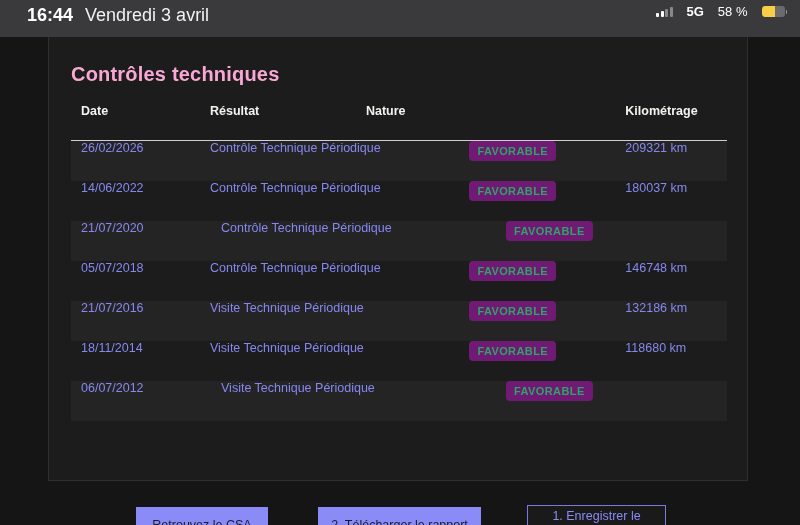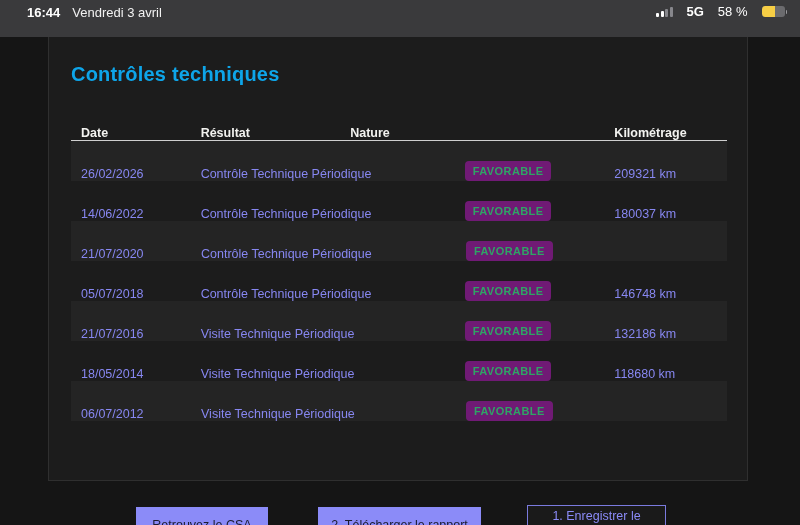--- a/index.html
+++ b/index.html
@@ -7,21 +7,21 @@
     width:800px;height:525px;overflow:hidden;position:relative;
     background:#151515;
     font-family:"Liberation Sans", sans-serif;
     -webkit-font-smoothing:antialiased;
   }
   
   .statusbar{
     position:absolute;top:0;left:0;width:800px;height:37px;
     background:#3a3a3c;color:#ffffff;z-index:5;
   }
-  .sb-left{position:absolute;left:27px;top:5px;display:flex;gap:12px;font-size:13px;}
+  .sb-left{position:absolute;left:27px;top:5px;display:flex;gap:12px;font-size:18px;}
   .sb-time{font-weight:700;}
   .sb-date{font-weight:400;color:#f2f2f2;}
   .sb-url{
     position:absolute;left:0;right:0;top:19px;text-align:center;
     font-size:12px;color:#e3e3e3;letter-spacing:.1px;
   }
   .sb-right{position:absolute;right:13px;top:4px;display:flex;align-items:center;gap:14px;font-size:13px;}
   .signal{display:flex;align-items:flex-end;gap:1.5px;height:10px;}
   .signal .bar{width:3px;border-radius:1px;background:#87878c;}
   .signal .bar.on{background:#ffffff;}
@@ -35,25 +35,25 @@
 
   
   .card{
     position:absolute;left:48px;top:37px;width:700px;height:444px;
     background:#1c1c1c;
     border:1px solid #2f2f2f;border-top:none;
     box-sizing:border-box;
   }
   .page-title{
     margin:26px 0 0 22px;
-    font-size:20px;font-weight:700;color:#0ea5e9;letter-spacing:.2px;
+    font-size:20px;font-weight:700;color:#f9a8d4;letter-spacing:.2px;
   }
   
   .table{margin:18px 20px 0 22px;font-size:12.5px;}
-  .trow,.thead{display:flex;align-items:flex-end;}
+  .trow,.thead{display:flex;align-items:flex-start;gap:20px;}
   .thead{height:36px;color:#f2f2ef;font-weight:700;border-bottom:1px solid #cfcfcf;font-size:12.5px;}
   .trow{height:40px;color:#8787f1;}
   .trow:nth-child(odd){background:rgba(255,255,255,0.035);}
   .cell{box-sizing:border-box;padding-left:10px;}
   .c-date{width:120px;}
   .c-nature{width:265px;}
   .c-result{width:150px;}
   .c-km{width:123px;}
   .badge{
     display:inline-block;background:#701a75;color:#2fa465;
@@ -148,21 +148,21 @@
   <div class="trow">
     <div class="cell c-date">21/07/2016</div>
     <div class="cell c-nature">Visite Technique Périodique</div>
     <div class="cell c-result">
       <span class="badge">FAVORABLE</span>
     </div>
     <div class="cell c-km">132186 km</div>
   </div>
 
   <div class="trow">
-    <div class="cell c-date">18/05/2014</div>
+    <div class="cell c-date">18/11/2014</div>
     <div class="cell c-nature">Visite Technique Périodique</div>
     <div class="cell c-result">
       <span class="badge">FAVORABLE</span>
     </div>
     <div class="cell c-km">118680 km</div>
   </div>
 
   <div class="trow">
     <div class="cell c-date">06/07/2012</div>
     <div class="cell c-nature">Visite Technique Périodique</div>

